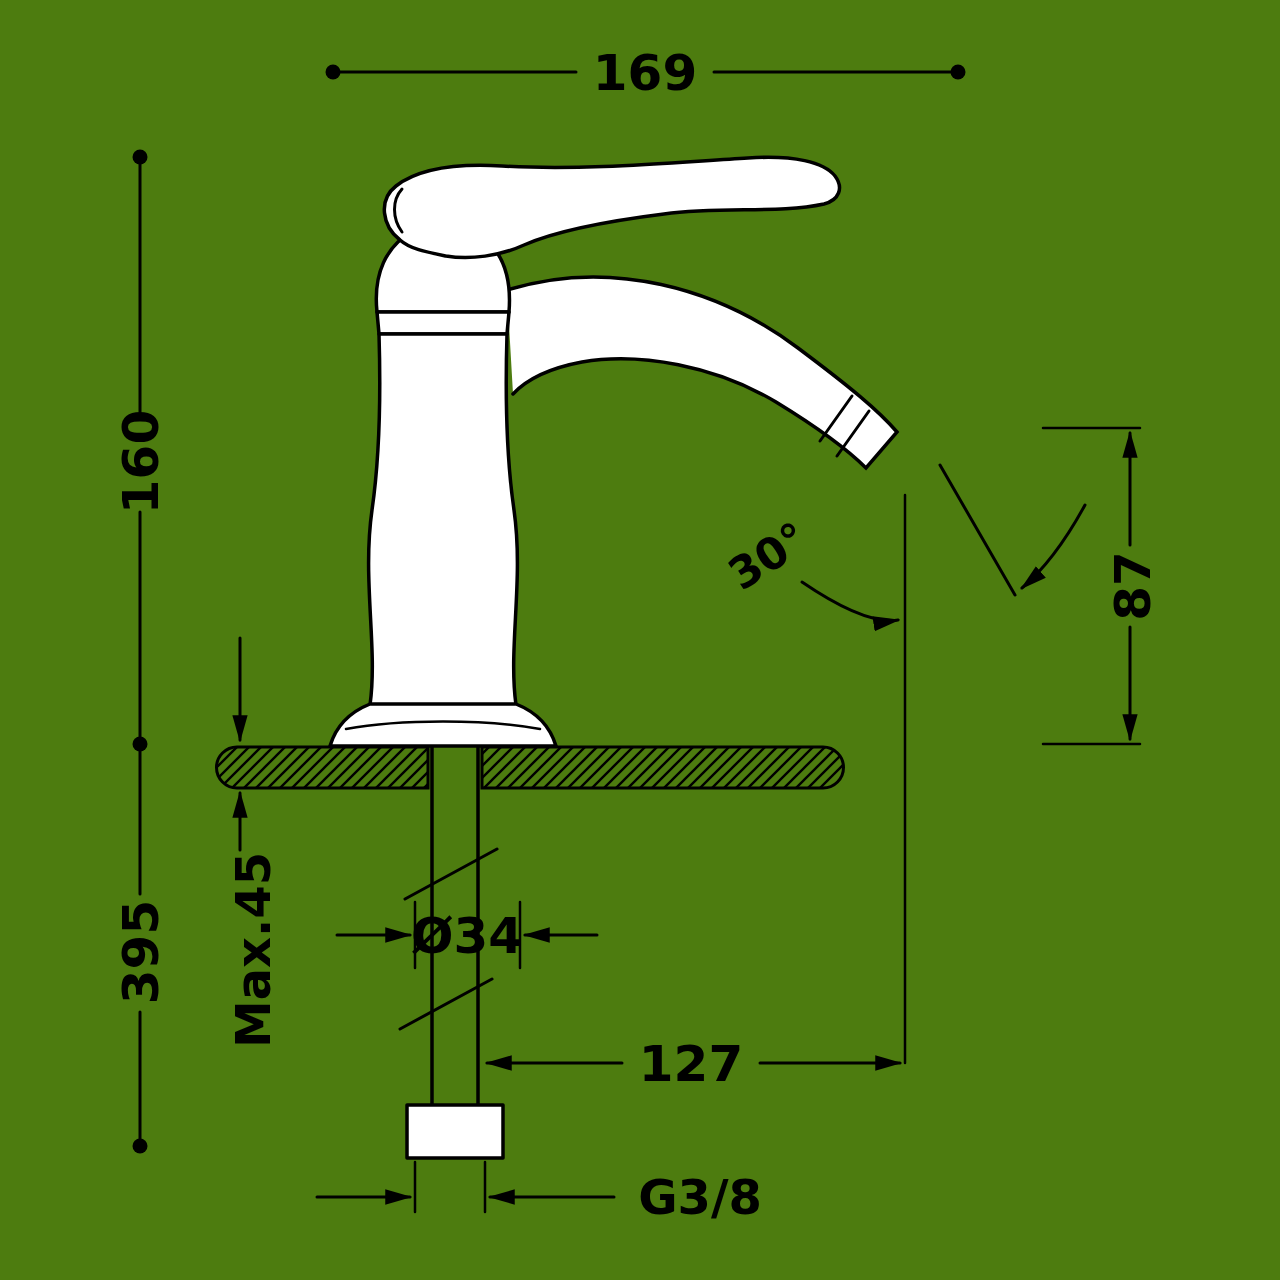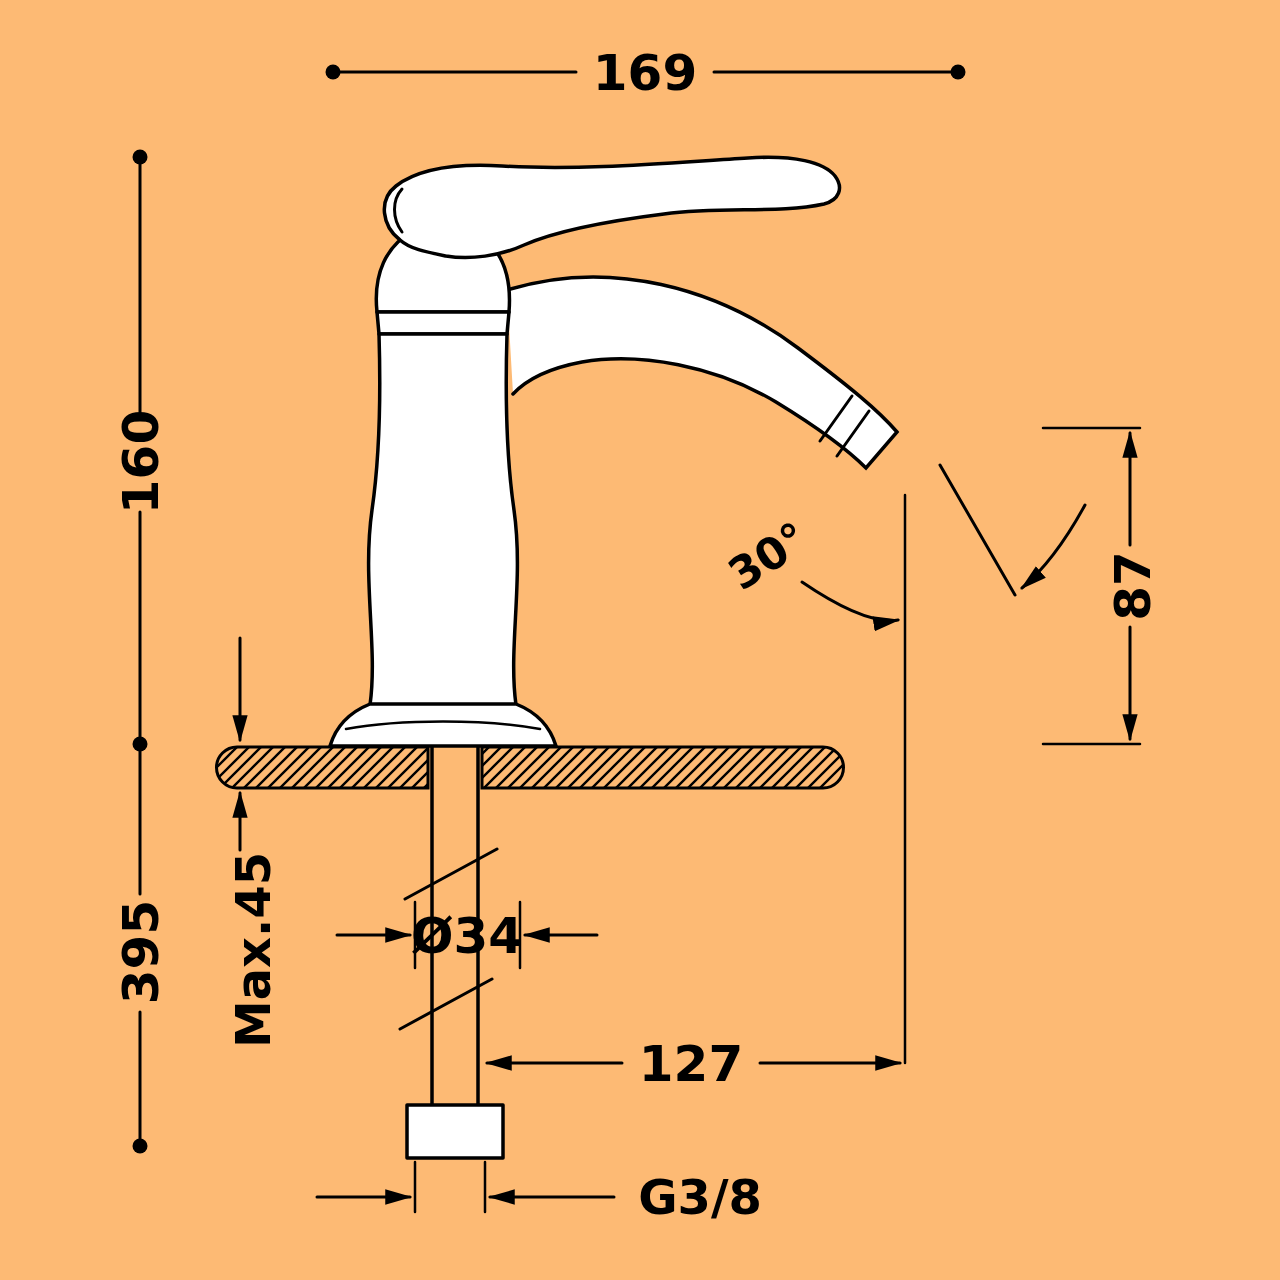--- a/index.html
+++ b/index.html
@@ -1,17 +1,17 @@
 <!DOCTYPE html>
 <html><head>
 <meta charset="utf-8">
 <style>
   html,body{margin:0;padding:0;background:#ffffff;}
   .stage{
-    width:1280px;height:1280px;position:relative;background:#fdba74;
+    width:1280px;height:1280px;position:relative;background:#4d7c0f;
     font-family:"DejaVu Sans","Liberation Sans",sans-serif;
   }
   svg{display:block}
   .ln{fill:none;stroke:#000;stroke-width:3;stroke-linecap:round;}
   .ln-thin{fill:none;stroke:#000;stroke-width:2.5;stroke-linecap:round;}
   .outline{fill:#ffffff;stroke:#000;stroke-width:3.5;stroke-linejoin:round;}
   .open{fill:none;stroke:#000;stroke-width:3.5;stroke-linecap:round;}
   .dot{fill:#000;stroke:none;}
   .t{font-family:"DejaVu Sans","Liberation Sans",sans-serif;font-weight:700;
      font-size:50px;fill:#000;stroke:none;}

